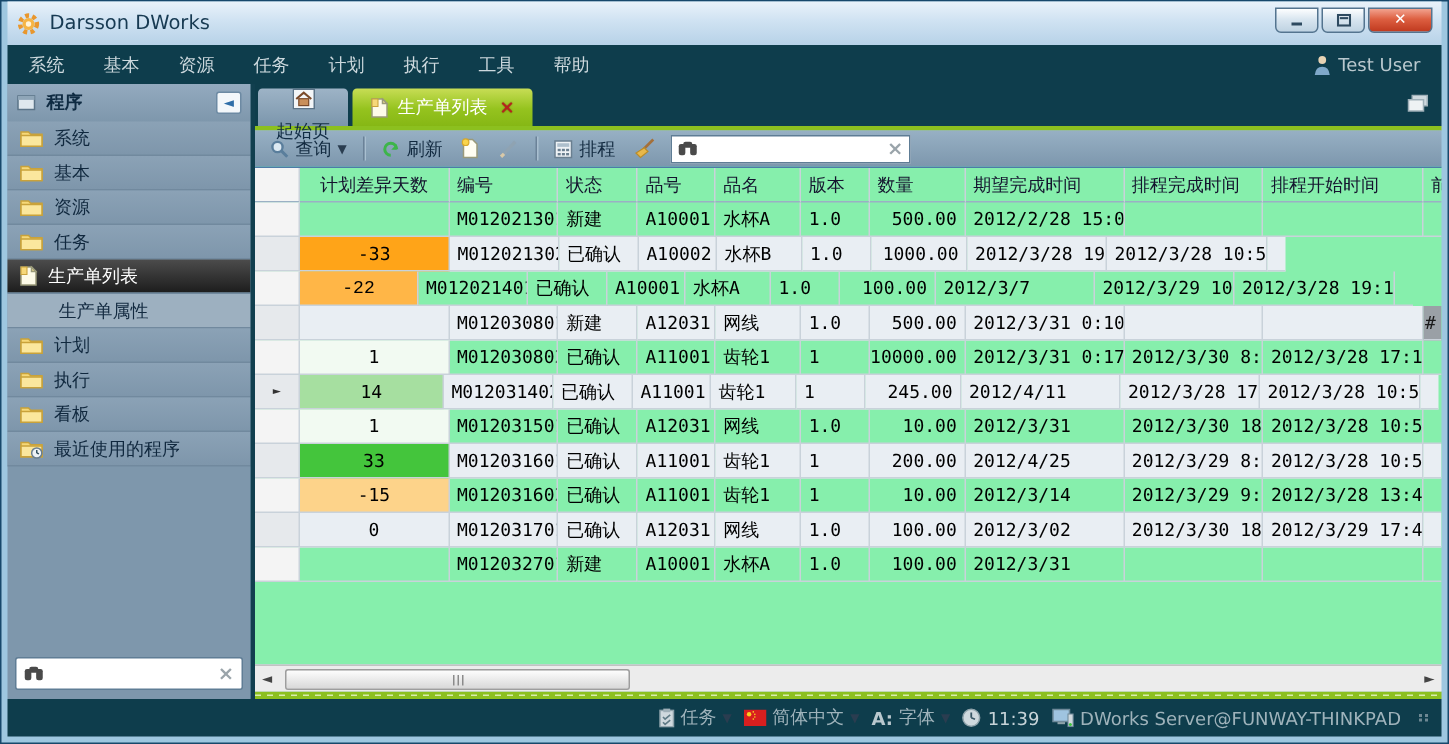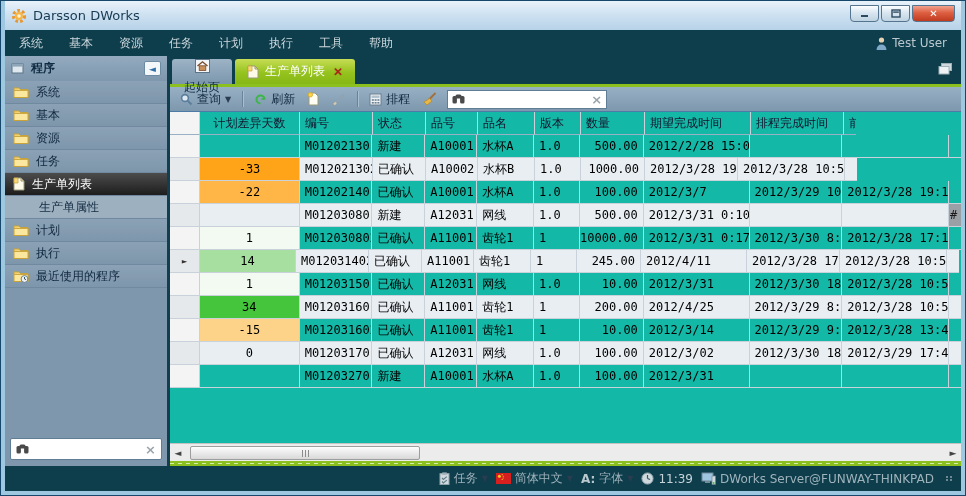--- a/index.html
+++ b/index.html
@@ -66,21 +66,21 @@
   .toolbar { height:24px; background:linear-gradient(#97b0c4,#7d97ad); display:flex;
     align-items:center; padding:0 6px; gap:4px; color:#11293f; }
   .tbtn { display:flex; align-items:center; gap:4px; padding:1px 4px; cursor:default; }
   .tsep { width:1px; height:16px; background:#6b8298; box-shadow:1px 0 0 #a9bfd0; margin:0 3px; }
   .caret { font-size:8px; color:#2a3d50; }
   .tool-search { width:160px; height:19px; background:#fff; border:1px solid #5f7d95;
     display:flex; align-items:center; padding:0 4px; margin-left:2px; }
   .tool-search input { flex:1; border:none; outline:none; min-width:0; font-size:12px; }
 
   
-  .grid { flex:1; background:#14b8a6; border-top:1px solid #4d7ba7; overflow:hidden;
+  .grid { flex:1; background:#86efac; border-top:1px solid #4d7ba7; overflow:hidden;
     font-family:"DejaVu Sans Mono","Liberation Mono",monospace; }
   .grow { display:flex; height:23px; }
   .gcell { border-right:1px solid #c9d2da; border-bottom:1px solid #c9d2da;
     padding:0 5px; display:flex; align-items:center; white-space:nowrap; overflow:hidden; }
   .ghead .gcell { border-bottom:1px solid #9ab0c4; color:#14142e;
     font-family:"DejaVu Sans","Liberation Sans",sans-serif; }
   .grow.alt .gcell { background:#e9eef3; }
   .num { justify-content:flex-end; }
   .ctr { justify-content:center; }
   .selcell { background:#f4f4f4; color:#333; font-size:9px; justify-content:center; }
@@ -235,20 +235,29 @@
             <span>
               <svg width="16" height="12" viewBox="0 0 16 12">
                 <path d="M1 2 h5 l1.5 1.5 H15 v8 H1 Z" fill="#f6d879" stroke="#c9a23a"></path>
                 <path d="M1 4.4 h14 v7.1 H1 Z" fill="#fbe79d" stroke="#c9a23a"></path>
               </svg>
             </span>
             <span>执行</span>
           </div>
           <div class="side-item">
             <span>
+              <svg width="16" height="12" viewBox="0 0 16 12">
+                <path d="M1 2 h5 l1.5 1.5 H15 v8 H1 Z" fill="#f6d879" stroke="#c9a23a"></path>
+                <path d="M1 4.4 h14 v7.1 H1 Z" fill="#fbe79d" stroke="#c9a23a"></path>
+              </svg>
+            </span>
+            <span>看板</span>
+          </div>
+          <div class="side-item">
+            <span>
               <svg width="16" height="13" viewBox="0 0 16 13">
                 <path d="M1 2 h5 l1.5 1.5 H15 v8 H1 Z" fill="#f6d879" stroke="#c9a23a"></path>
                 <path d="M1 4.4 h14 v7.1 H1 Z" fill="#fbe79d" stroke="#c9a23a"></path>
                 <circle cx="11.5" cy="9" r="3.4" fill="#eef2f5" stroke="#6a7f90"></circle>
                 <line x1="11.5" y1="9" x2="11.5" y2="7" stroke="#375563"></line>
                 <line x1="11.5" y1="9" x2="13" y2="9.6" stroke="#375563"></line>
               </svg>
             </span>
             <span>最近使用的程序</span>
           </div>
@@ -382,20 +391,21 @@
             <div class="gcell selcell" style="width: 30px;"></div>
             <div class="gcell ctr" style="width: 100px;">计划差异天数</div>
             <div class="gcell" style="width: 73px;">编号</div>
             <div class="gcell" style="width: 53px;">状态</div>
             <div class="gcell" style="width: 52px;">品号</div>
             <div class="gcell" style="width: 57px;">品名</div>
             <div class="gcell" style="width: 46px;">版本</div>
             <div class="gcell" style="width: 64px;">数量</div>
             <div class="gcell" style="width: 106px; font-family: Liberation Serif, serif;">期望完成时间</div>
             <div class="gcell" style="width: 93px;">排程完成时间</div>
+            <div class="gcell" style="width: 107px;">排程开始时间</div>
             <div class="gcell" style="width: 12px; border-right: none;">前</div>
           </div>
         <div id="grid-body">
             <div class="grow">
               <div class="gcell selcell" style="width: 30px;"></div>
               <div class="gcell ctr" style="width: 100px;"></div>
               <div class="gcell" style="width: 73px;">M012021301</div>
               <div class="gcell" style="width: 53px;">新建</div>
               <div class="gcell" style="width: 52px;">A10001</div>
               <div class="gcell" style="width: 57px;">水杯A</div>
@@ -414,21 +424,21 @@
               <div class="gcell" style="width: 52px;">A10002</div>
               <div class="gcell" style="width: 57px;">水杯B</div>
               <div class="gcell" style="width: 46px;">1.0</div>
               <div class="gcell num" style="width: 64px;">1000.00</div>
               <div class="gcell" style="width: 93px;">2012/3/28 19:10</div>
               <div class="gcell" style="width: 107px;">2012/3/28 10:52</div>
               <div class="gcell" style="width: 12px; border-right: none; padding: 0px 1px;"></div>
             </div>
             <div class="grow">
               <div class="gcell selcell" style="width: 30px;"></div>
-              <div class="gcell ctr" style="width: 100px; background: rgb(255, 182, 71);">-22</div>
+              <div class="gcell ctr" style="width: 79px; background: rgb(255, 182, 71); font-family: Liberation Mono, monospace;">-22</div>
               <div class="gcell" style="width: 73px;">M012021401</div>
               <div class="gcell" style="width: 53px;">已确认</div>
               <div class="gcell" style="width: 52px;">A10001</div>
               <div class="gcell" style="width: 57px;">水杯A</div>
               <div class="gcell" style="width: 46px;">1.0</div>
               <div class="gcell num" style="width: 64px;">100.00</div>
               <div class="gcell" style="width: 106px;">2012/3/7</div>
               <div class="gcell" style="width: 93px;">2012/3/29 10:20</div>
               <div class="gcell" style="width: 107px;">2012/3/28 19:10</div>
               <div class="gcell" style="width: 12px; border-right: none; padding: 0px 1px;"></div>
@@ -484,21 +494,21 @@
               <div class="gcell" style="width: 57px;">网线</div>
               <div class="gcell" style="width: 46px;">1.0</div>
               <div class="gcell num" style="width: 64px;">10.00</div>
               <div class="gcell" style="width: 106px;">2012/3/31</div>
               <div class="gcell" style="width: 93px;">2012/3/30 18:00</div>
               <div class="gcell" style="width: 107px;">2012/3/28 10:52</div>
               <div class="gcell" style="width: 12px; border-right: none; padding: 0px 1px;"></div>
             </div>
             <div class="grow alt">
               <div class="gcell selcell" style="width: 30px;"></div>
-              <div class="gcell ctr" style="width: 100px; background: rgb(68, 197, 60);">34</div>
+              <div class="gcell ctr" style="width: 100px; background: rgb(68, 197, 60);">33</div>
               <div class="gcell" style="width: 73px;">M012031601</div>
               <div class="gcell" style="width: 53px;">已确认</div>
               <div class="gcell" style="width: 52px;">A11001</div>
               <div class="gcell" style="width: 57px;">齿轮1</div>
               <div class="gcell" style="width: 46px;">1</div>
               <div class="gcell num" style="width: 64px;">200.00</div>
               <div class="gcell" style="width: 106px;">2012/4/25</div>
               <div class="gcell" style="width: 93px;">2012/3/29 8:15</div>
               <div class="gcell" style="width: 107px;">2012/3/28 10:52</div>
               <div class="gcell" style="width: 12px; border-right: none; padding: 0px 1px;"></div>

